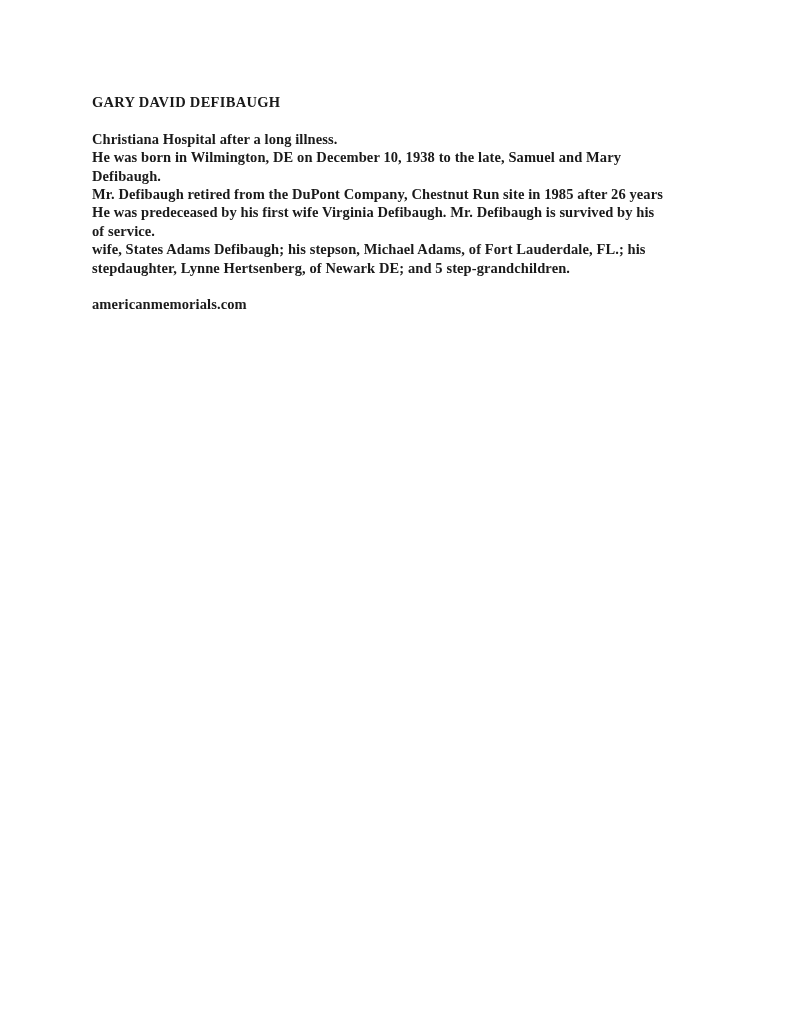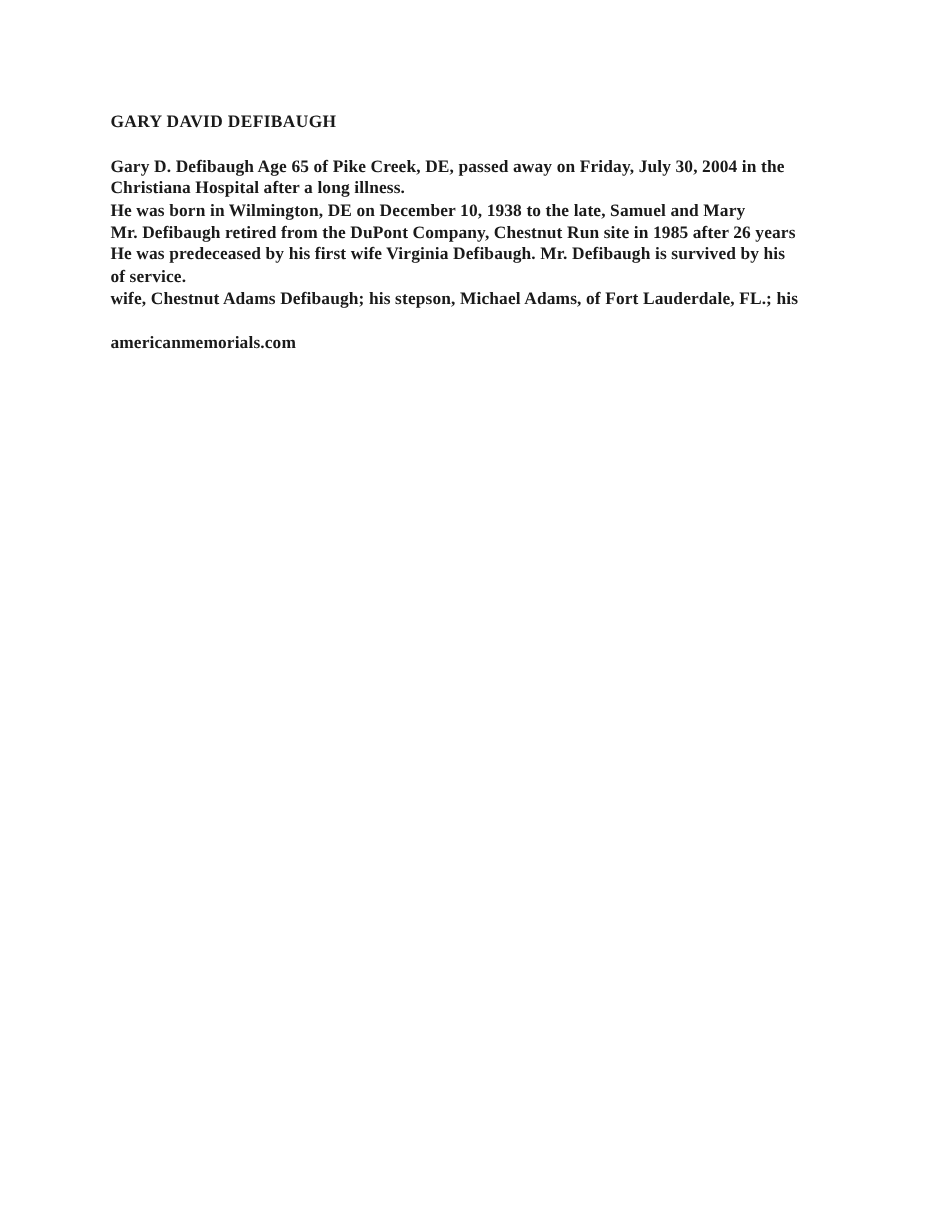--- a/index.html
+++ b/index.html
@@ -39,23 +39,24 @@
     margin-top: 18.4px;
   }
 </style>
 </head>
 <body>
 
 <div class="page">
   <div class="content">
     <h1 class="doc-title">GARY DAVID DEFIBAUGH</h1>
 
-    <div class="body-line">Gary D. Defibaugh Age 65 of Pike Creek, DE, passed away on Friday, July 30, 2004 in the</div>
     <div class="body-line">Christiana Hospital after a long illness.</div>
     <div class="body-line">He was born in Wilmington, DE on December 10, 1938 to the late, Samuel and Mary</div>
+    <div class="body-line">Defibaugh.</div>
     <div class="body-line">Mr. Defibaugh retired from the DuPont Company, Chestnut Run site in 1985 after 26 years</div>
     <div class="body-line">He was predeceased by his first wife Virginia Defibaugh. Mr. Defibaugh is survived by his</div>
     <div class="body-line">of service.</div>
-    <div class="body-line">wife, Chestnut Adams Defibaugh; his stepson, Michael Adams, of Fort Lauderdale, FL.; his</div>
+    <div class="body-line">wife, States Adams Defibaugh; his stepson, Michael Adams, of Fort Lauderdale, FL.; his</div>
+    <div class="body-line">stepdaughter, Lynne Hertsenberg, of Newark DE; and 5 step-grandchildren.</div>
 
     <div class="footer-line">americanmemorials.com</div>
   </div>
 </div>
 
 </body></html>

